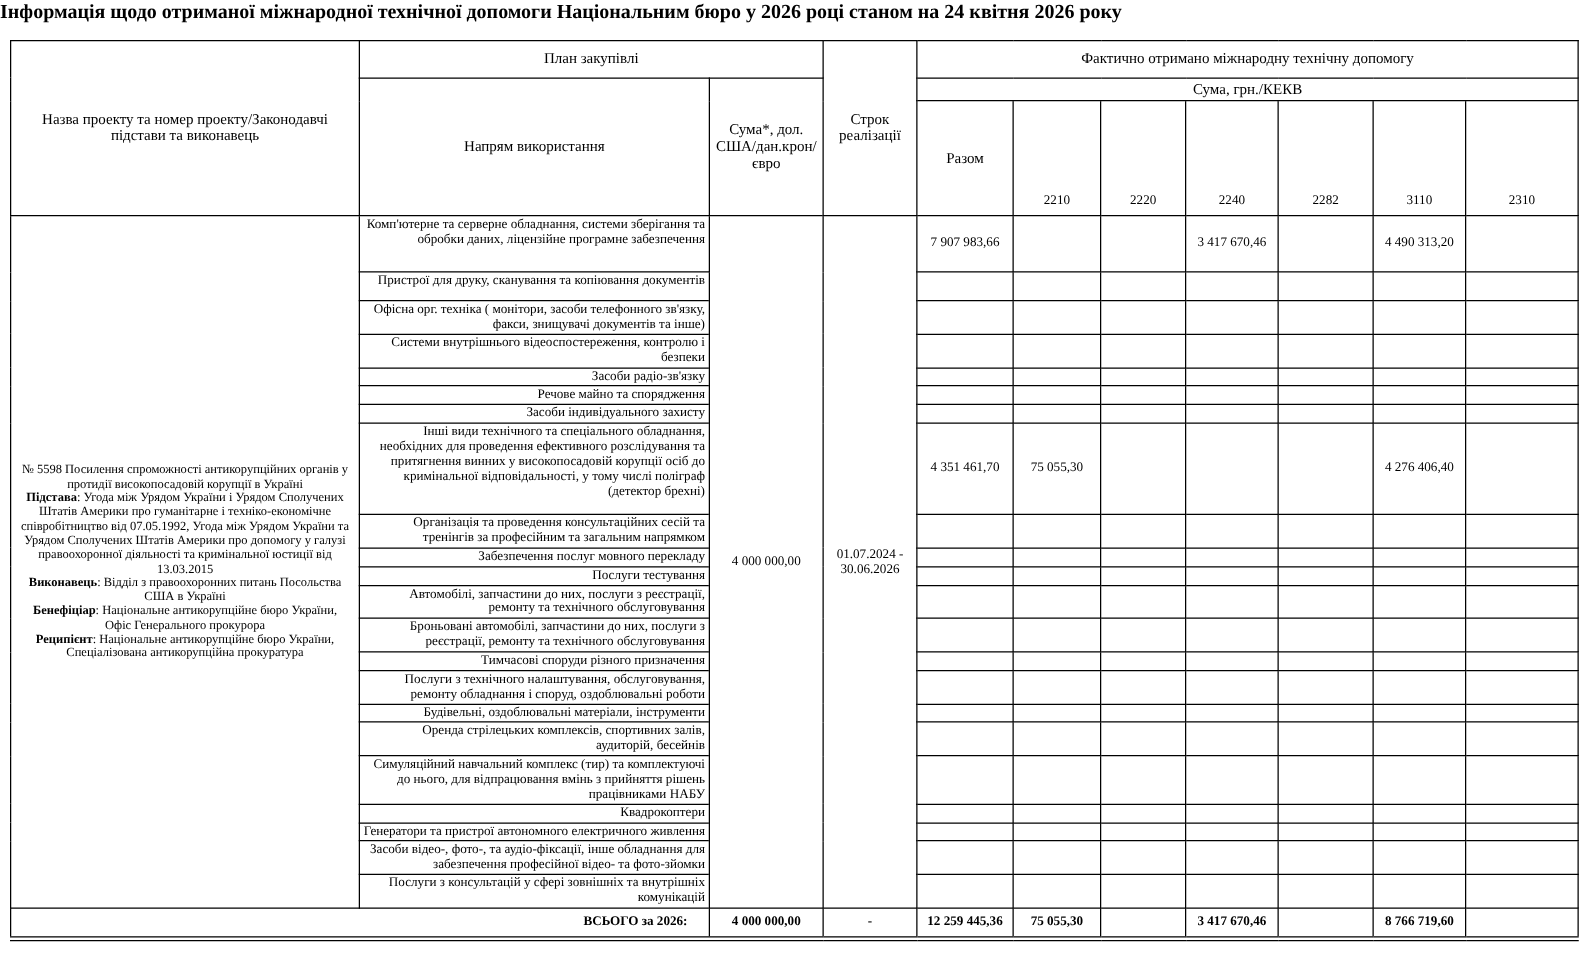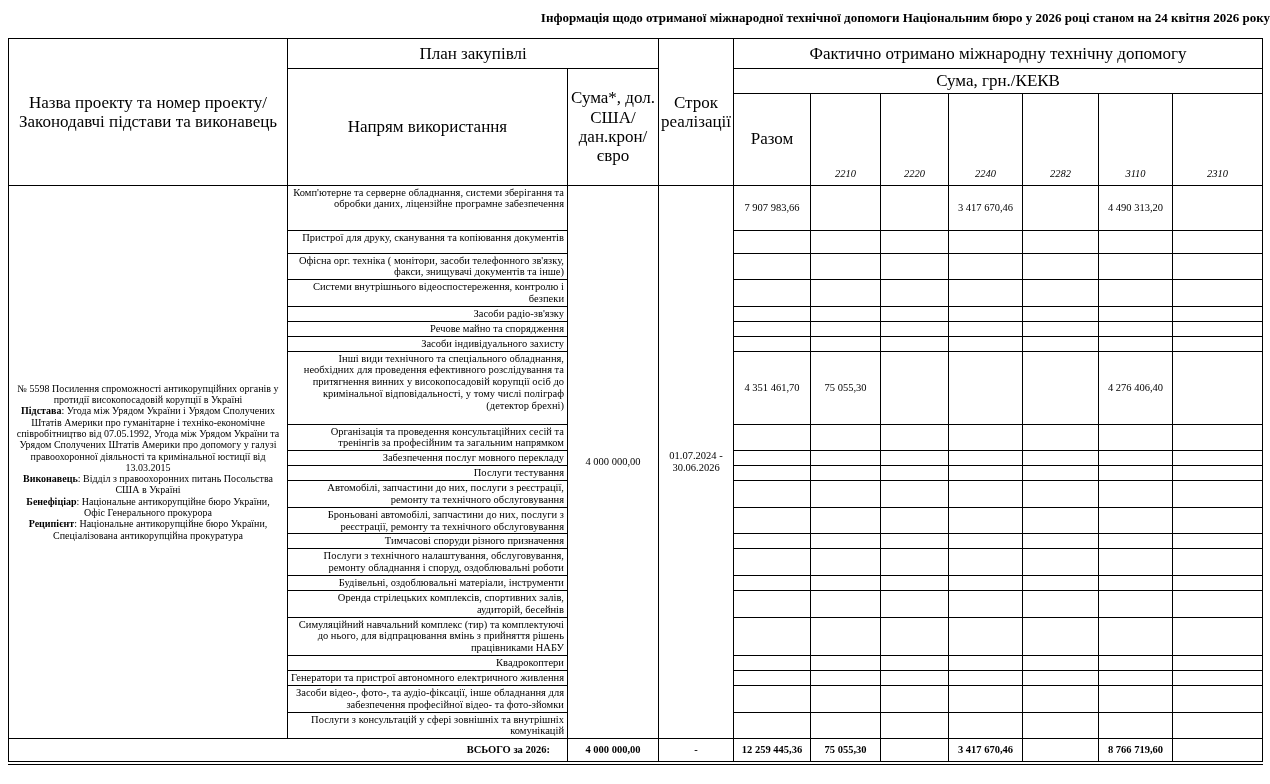--- a/index.html
+++ b/index.html
@@ -1,24 +1,24 @@
 <!DOCTYPE html>
 <html><head>
 <meta charset="utf-8">
 <style>
   html,body{margin:0;padding:0;background:#fff;}
   body{width:1270px;height:784px;font-family:"Liberation Serif","DejaVu Serif",serif;color:#000;overflow:hidden;}
-  .title{padding-top:11px;text-align:right;font-weight:bold;font-size:13px;line-height:1.1;}
+  .title{padding-top:1px;text-align:left;font-weight:bold;font-size:16px;line-height:1.1;}
   table{border-collapse:collapse;table-layout:fixed;width:1254px;margin:13px 0 0 8px;border:1.5px solid #000;}
   td{border:1px solid #000;padding:1px 3px;font-size:10.5px;line-height:1.13;overflow:hidden;word-wrap:break-word;}
-  thead td{text-align:center;vertical-align:middle;font-size:17px;padding:2px;}
+  thead td{text-align:center;vertical-align:middle;font-size:12px;padding:2px;}
   thead tr:nth-child(1){height:30px;}
   thead tr:nth-child(2){height:13px;}
   thead tr:nth-child(3){height:92px;}
-  td.code-cell{vertical-align:bottom;padding-bottom:5px;font-size:10.5px;font-style:italic;}
+  td.code-cell{vertical-align:bottom;padding-bottom:5px;font-size:10.5px;}
   td.razom-cell{vertical-align:middle;}
   td.project{vertical-align:middle;text-align:center;font-size:10px;padding:2px 6px;}
   td.project div{margin:0;}
   td.dir{text-align:right;vertical-align:top;padding:1px 3px;}
   td.center{text-align:center;vertical-align:middle;}
   td.val{text-align:center;vertical-align:middle;}
   .bold{font-weight:normal;}
   tbody#rows tr:nth-child(1) td.dir{height:42px;}
   tbody#rows tr:nth-child(2) td.dir{height:20px;}
   tbody#rows tr:nth-child(8) td.dir{height:70px;margin-left:36px;}

